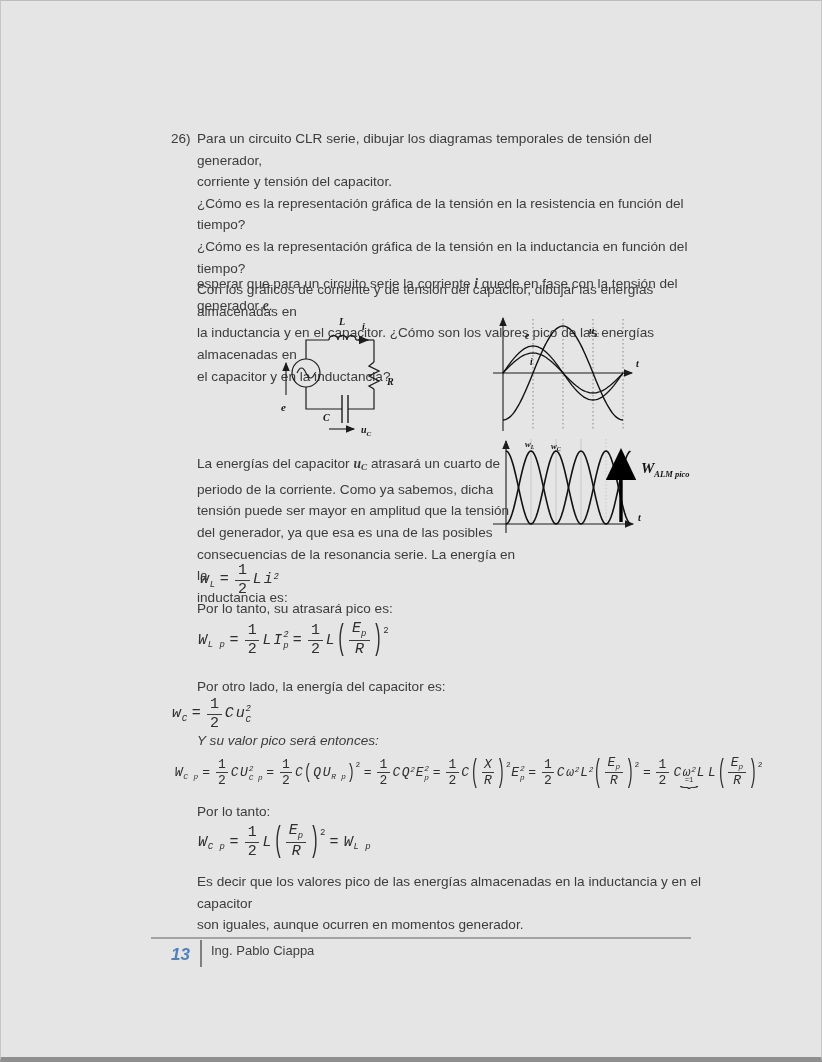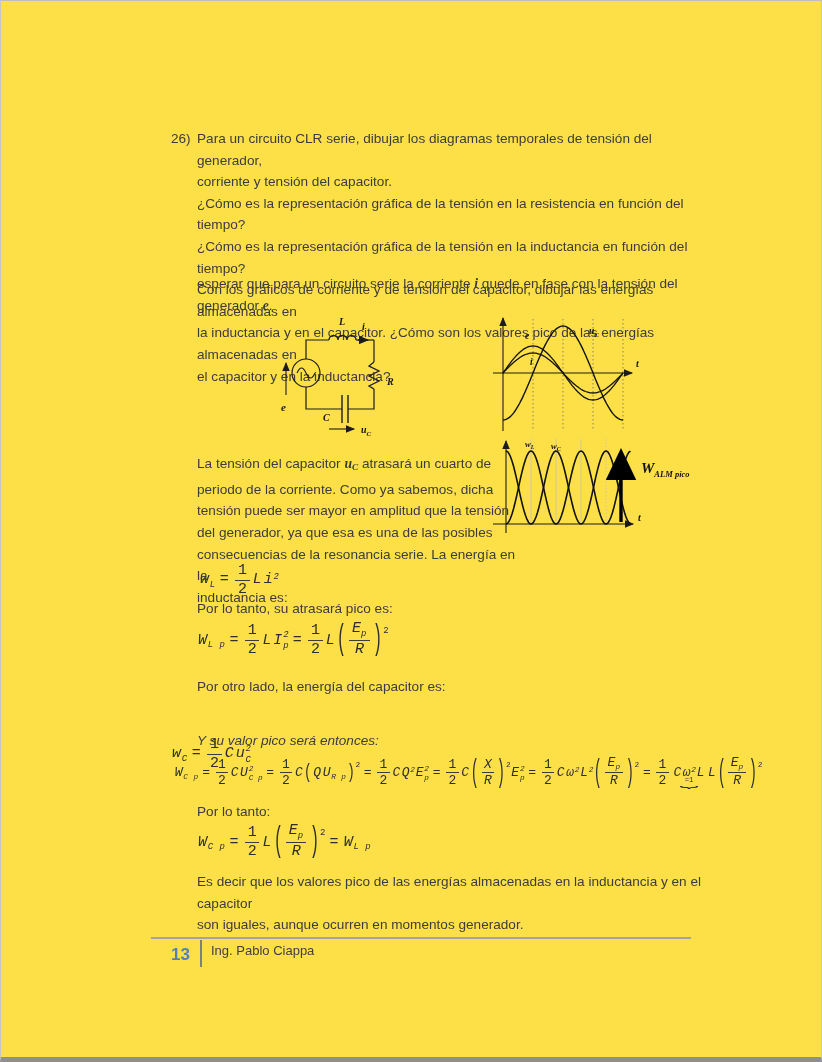--- a/index.html
+++ b/index.html
@@ -1,19 +1,19 @@
 <!DOCTYPE html>
 <html><head>
 <meta charset="utf-8">
 <style>
   html,body{margin:0;padding:0;background:#ffffff;}
   .page{
     position:relative;
     width:820px;height:1056px;
-    background:#fde047;
+    background:#e5e5e5;
     border-left:1px solid #c6c6c6;
     border-top:1px solid #bdbdbd;
     border-right:1px solid #c6c6c6;
     border-bottom:5px solid #8f8f8f;
     overflow:hidden;
     font-family:"Liberation Sans", sans-serif;
     color:#3c3c3c;
   }
   .abs{position:absolute;}
   .txt{font-size:13.6px;line-height:21.6px;color:#3c3c3c;}
@@ -153,49 +153,49 @@
       <path id="cv-wl" fill="none" stroke="#111" stroke-width="1.6" d="M23.0,91.0L24.5,90.4L26.0,88.4L27.5,85.3L29.0,81.1L30.5,76.0L32.0,70.0L33.5,63.6L35.0,56.8L36.5,49.9L38.0,43.2L39.5,36.9L41.0,31.2L42.5,26.4L44.0,22.5L45.5,19.8L47.0,18.3L48.5,18.1L50.0,19.1L51.5,21.5L53.0,25.0L54.5,29.5L56.0,34.9L57.5,41.1L59.0,47.7L60.5,54.5L62.0,61.3L63.5,67.9L65.0,74.1L66.5,79.5L68.0,84.0L69.5,87.5L71.0,89.9L72.5,90.9L74.0,90.7L75.5,89.2L77.0,86.5L78.5,82.6L80.0,77.8L81.5,72.1L83.0,65.8L84.5,59.1L86.0,52.2L87.5,45.4L89.0,39.0L90.5,33.0L92.0,27.9L93.5,23.7L95.0,20.6L96.5,18.6L98.0,18.0L99.5,18.6L101.0,20.6L102.5,23.7L104.0,27.9L105.5,33.0L107.0,39.0L108.5,45.4L110.0,52.2L111.5,59.1L113.0,65.8L114.5,72.1L116.0,77.8L117.5,82.6L119.0,86.5L120.5,89.2L122.0,90.7L123.5,90.9L125.0,89.9L126.5,87.5L128.0,84.0L129.5,79.5L131.0,74.1L132.5,67.9L134.0,61.3L135.5,54.5L137.0,47.7L138.5,41.1L140.0,34.9L141.5,29.5L143.0,25.0L144.5,21.5L146.0,19.1L147.5,18.1"></path>
       <path id="cv-wc" fill="none" stroke="#111" stroke-width="1.6" d="M23.0,18.0L24.5,18.6L26.0,20.6L27.5,23.7L29.0,27.9L30.5,33.0L32.0,39.0L33.5,45.4L35.0,52.2L36.5,59.1L38.0,65.8L39.5,72.1L41.0,77.8L42.5,82.6L44.0,86.5L45.5,89.2L47.0,90.7L48.5,90.9L50.0,89.9L51.5,87.5L53.0,84.0L54.5,79.5L56.0,74.1L57.5,67.9L59.0,61.3L60.5,54.5L62.0,47.7L63.5,41.1L65.0,34.9L66.5,29.5L68.0,25.0L69.5,21.5L71.0,19.1L72.5,18.1L74.0,18.3L75.5,19.8L77.0,22.5L78.5,26.4L80.0,31.2L81.5,36.9L83.0,43.2L84.5,49.9L86.0,56.8L87.5,63.6L89.0,70.0L90.5,76.0L92.0,81.1L93.5,85.3L95.0,88.4L96.5,90.4L98.0,91.0L99.5,90.4L101.0,88.4L102.5,85.3L104.0,81.1L105.5,76.0L107.0,70.0L108.5,63.6L110.0,56.8L111.5,49.9L113.0,43.2L114.5,36.9L116.0,31.2L117.5,26.4L119.0,22.5L120.5,19.8L122.0,18.3L123.5,18.1L125.0,19.1L126.5,21.5L128.0,25.0L129.5,29.5L131.0,34.9L132.5,41.1L134.0,47.7L135.5,54.5L137.0,61.3L138.5,67.9L140.0,74.1L141.5,79.5L143.0,84.0L144.5,87.5L146.0,89.9L147.5,90.9"></path>
       <text x="42" y="14" class="flbl" font-size="8.5"><tspan>w</tspan><tspan dy="2" font-size="6">L</tspan></text>
       <text x="68" y="16" class="flbl" font-size="8.5"><tspan>w</tspan><tspan dy="2" font-size="6">C</tspan></text>
       <line x1="138" y1="89" x2="138" y2="20" stroke="#000" stroke-width="3.4" marker-end="url(#ah4)"></line>
       <text x="158" y="40" class="flbl" font-size="15"><tspan>W</tspan><tspan dy="3.5" font-size="8.5">ALM pico</tspan></text>
     </svg>
   </div>
 
   <div class="abs txt" style="left:196px;top:452px;width:320px;">
-    <div><span>La tensión del capacitor </span><span class="ivar">​<span>u</span></span><span class="ivarsub">C</span><span> atrasará un cuarto de</span></div>
+    <div><span>La energías del capacitor </span><span class="ivar">​<span>u</span></span><span class="ivarsub">C</span><span> atrasará un cuarto de</span></div>
     <div>periodo de la corriente. Como ya sabemos, dicha</div>
     <div>tensión puede ser mayor en amplitud que la tensión</div>
     <div>del generador, ya que esa es una de las posibles</div>
     <div>consecuencias de la resonancia serie. La energía en la</div>
     <div>inductancia es:</div>
   </div>
 
   <div class="abs eq" style="left:198px;top:562px;"><span class="mv">w</span><span class="msub">L</span><span class="mo">=</span><span class="frac"><span class="fn">1</span><span class="fd">2</span></span><span class="mv">L</span><span class="mv">i</span><span class="msup">2</span></div>
 
   <div class="abs txt" style="left:196px;top:597px;">Por lo tanto, su atrasará pico es:</div>
 
   <div class="abs eq" style="left:196px;top:620px;"><span class="mv">W</span><span class="msub">L p</span><span class="mo">=</span><span class="frac"><span class="fn">1</span><span class="fd">2</span></span><span class="mv">L</span><span class="mv">I</span><span class="ss"><span>2</span><span>p</span></span><span class="mo">=</span><span class="frac"><span class="fn">1</span><span class="fd">2</span></span><span class="mv">L</span><span class="bigp">(</span><span class="frac vfrac"><span class="fn">E<span class="msub">p</span></span><span class="fd">R</span></span><span class="bigp">)</span><span class="hi">2</span></div>
 
   <div class="abs txt" style="left:196px;top:675px;">Por otro lado, la energía del capacitor es:</div>
 
-  <div class="abs eq" style="left:170px;top:696px;margin-top:40px;"><span class="mv">w</span><span class="msub">C</span><span class="mo">=</span><span class="frac"><span class="fn">1</span><span class="fd">2</span></span><span class="mv">C</span><span class="mv">u</span><span class="ss"><span>2</span><span>C</span></span></div>
+  <div class="abs eq" style="left:170px;top:696px;"><span class="mv">w</span><span class="msub">C</span><span class="mo">=</span><span class="frac"><span class="fn">1</span><span class="fd">2</span></span><span class="mv">C</span><span class="mv">u</span><span class="ss"><span>2</span><span>C</span></span></div>
 
   <div class="abs txt" style="left:196px;top:729px;font-style:italic;">Y su valor pico será entonces:</div>
 
   <div class="abs eq eq-small" style="left:173px;top:755px;"><span class="mv">W</span><span class="msub">C p</span><span class="mo">=</span><span class="frac"><span class="fn">1</span><span class="fd">2</span></span><span class="mv">C</span><span class="mv">U</span><span class="ss"><span>2</span><span>C p</span></span><span class="mo">=</span><span class="frac"><span class="fn">1</span><span class="fd">2</span></span><span class="mv">C</span><span class="tallp">(</span><span class="mv">Q</span><span class="mv">U</span><span class="msub">R p</span><span class="tallp">)</span><span class="hi">2</span><span class="mo">=</span><span class="frac"><span class="fn">1</span><span class="fd">2</span></span><span class="mv">C</span><span class="mv">Q</span><span class="msup">2</span><span class="mv">E</span><span class="ss"><span>2</span><span>p</span></span><span class="mo">=</span><span class="frac"><span class="fn">1</span><span class="fd">2</span></span><span class="mv">C</span><span class="bigp">(</span><span class="frac vfrac"><span class="fn">X</span><span class="fd">R</span></span><span class="bigp">)</span><span class="hi">2</span><span class="mv">E</span><span class="ss"><span>2</span><span>p</span></span><span class="mo">=</span><span class="frac"><span class="fn">1</span><span class="fd">2</span></span><span class="mv">C</span><span class="mv">ω</span><span class="msup">2</span><span class="mv">L</span><span class="msup">2</span><span class="bigp">(</span><span class="frac vfrac"><span class="fn">E<span class="msub">p</span></span><span class="fd">R</span></span><span class="bigp">)</span><span class="hi">2</span><span class="mo">=</span><span class="frac"><span class="fn">1</span><span class="fd">2</span></span><span class="ub"><span class="ubc"><span class="mv">C</span><span class="mv">ω</span><span class="msup">2</span><span class="mv">L</span></span><span class="brace">⏟</span><span class="note">=1</span></span><span class="mv">L</span><span class="bigp">(</span><span class="frac vfrac"><span class="fn">E<span class="msub">p</span></span><span class="fd">R</span></span><span class="bigp">)</span><span class="hi">2</span></div>
 
   <div class="abs txt" style="left:196px;top:800px;">Por lo tanto:</div>
 
   <div class="abs eq" style="left:196px;top:822px;"><span class="mv">W</span><span class="msub">C p</span><span class="mo">=</span><span class="frac"><span class="fn">1</span><span class="fd">2</span></span><span class="mv">L</span><span class="bigp">(</span><span class="frac vfrac"><span class="fn">E<span class="msub">p</span></span><span class="fd">R</span></span><span class="bigp">)</span><span class="hi">2</span><span class="mo">=</span><span class="mv">W</span><span class="msub">L p</span></div>
 
   <div class="abs txt" style="left:196px;top:870px;width:520px;">
     <div>Es decir que los valores pico de las energías almacenadas en la inductancia y en el capacitor</div>
     <div>son iguales, aunque ocurren en momentos generador.</div>
   </div>
 
   <div class="abs footer-rule" style="left:150px;top:936px;width:540px;"></div>
-  <div class="abs pagenum" style="left:170px;top:944px;">13</div>
+  <div class="abs pagenum" style="left:170px;top:944px;font-style:italic;">13</div>
   <div class="abs footer-bar" style="left:199px;top:939px;height:27px;"></div>
   <div class="abs author" style="left:210px;top:942px;">Ing. Pablo Ciappa</div>
 
 </div>
 
 </body></html>

